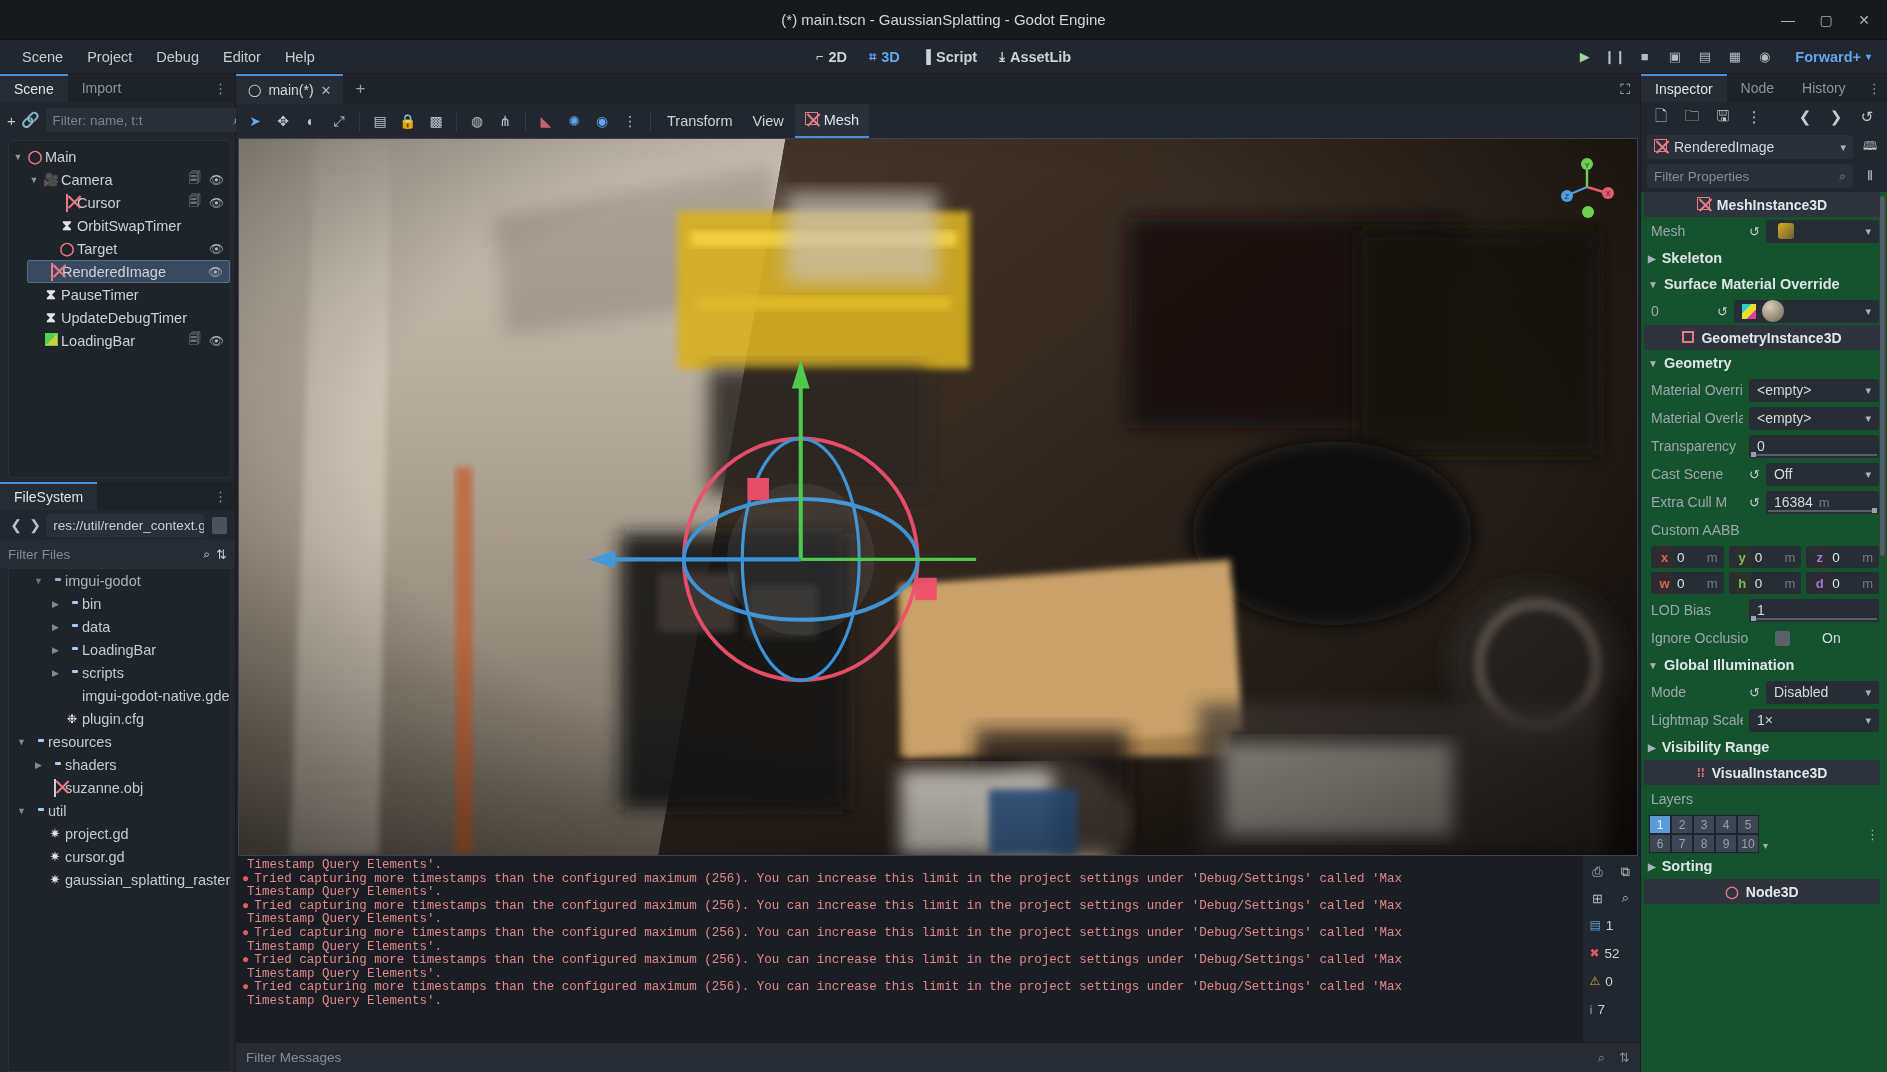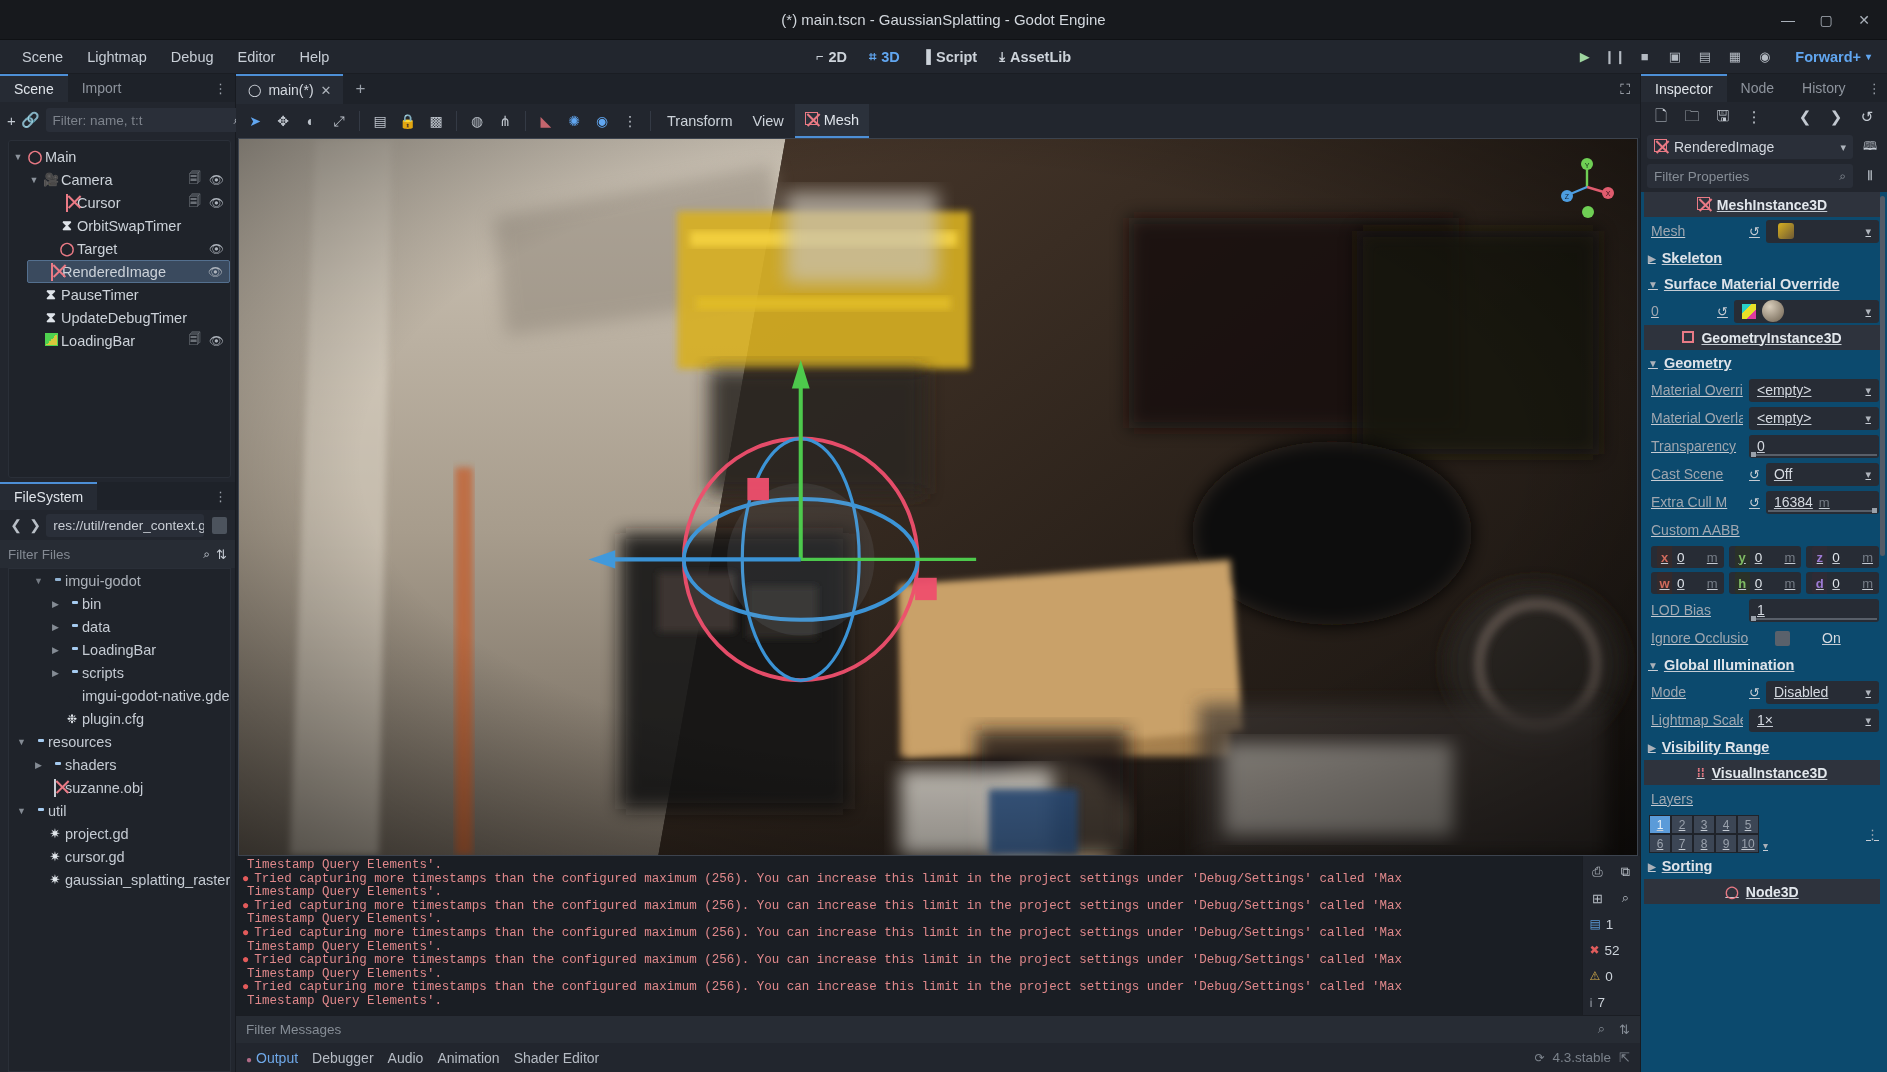--- a/index.html
+++ b/index.html
@@ -145,21 +145,21 @@
      border-left:1px solid #181b21;}
   .insptools{ height:30px; display:flex;align-items:center;gap:9px;padding:0 9px;}
   .insptools .sp{ margin-left:auto; }
   .objrow{ height:30px; display:flex;align-items:center;gap:6px;padding:0 6px; }
   .objsel{ flex:1 1 auto; height:24px;background:#2a2f39;border-radius:3px;display:flex;align-items:center;
      gap:7px;padding:0 7px;font-size:14px;color:#d3d8df;}
   .objsel .cv{ margin-left:auto;font-size:11px;color:#aeb4bc;}
   .propfilter{ height:28px;display:flex;align-items:center;gap:6px;padding:0 6px;}
   .pfbox{ flex:1 1 auto;height:24px;background:#2a2f39;border-radius:3px;display:flex;align-items:center;
      padding:0 7px;font-size:13.5px;color:#868d96;}
-  .inspbody{ flex:1 1 auto; overflow:hidden; position:relative; background:#0c4a6e; margin:2px 0 0 0;text-decoration:underline;}
+  .inspbody{ flex:1 1 auto; overflow:hidden; position:relative; background:#14532d; margin:2px 0 0 0;}
   .clsheader{ height:25px; background:#2e333d; display:flex;align-items:center;justify-content:center;gap:7px;
      font-size:14px;font-weight:bold;color:#e2e7ec; margin:0 7px 0 3px;}
   .prow{ height:28px; display:flex;align-items:center; padding:0 8px 0 10px; gap:6px; font-size:14px;}
   .plabel{ color:#9fa6af; white-space:nowrap; overflow:hidden; }
   .pval{ flex:1 1 auto; height:23px; background:#272c35; border-radius:3px;
      display:flex;align-items:center;padding:0 8px;font-size:14px;color:#d5dae1;}
   .pval .cv{ margin-left:auto;font-size:11px;color:#aeb4bc;}
   .revert{ font-size:13px;color:#c3c9d1; }
   .section{ height:26px; display:flex;align-items:center;gap:6px;padding-left:7px;
      font-size:14.5px;font-weight:bold;color:#dee3e9;}
@@ -196,21 +196,21 @@
     <span class="ttl">(*) main.tscn - GaussianSplatting - Godot Engine</span>
     <div class="winbtns">
       <div class="winbtn">—</div>
       <div class="winbtn">▢</div>
       <div class="winbtn close">✕</div>
     </div>
   </div>
 
   <div class="menubar">
     <div class="menu-item">Scene</div>
-    <div class="menu-item">Lightmap</div>
+    <div class="menu-item">Project</div>
     <div class="menu-item">Debug</div>
     <div class="menu-item">Editor</div>
     <div class="menu-item">Help</div>
 
     <div class="center-modes">
       <div class="mode-btn">
         <span class="gi">⌐</span>
         <span>2D</span>
       </div>
       <div class="mode-btn active">
@@ -665,34 +665,20 @@
             </div>
           </div>
         </div>
 
         <div class="filtermsg">
           <span>Filter Messages</span>
           <span style="margin-left:auto;font-size:13px">⌕</span>
           <span style="margin-left:14px;font-size:13px">⇅</span>
         </div>
 
-        <div class="btabs">
-          <div class="bt active">
-            <span class="bdot">●</span><span>Output</span>
-          </div>
-          <div class="bt">Debugger</div>
-          <div class="bt">Audio</div>
-          <div class="bt">Animation</div>
-          <div class="bt">Shader Editor</div>
-          <div class="ver">
-            <span style="font-size:12px">⟳</span>
-            <span>4.3.stable</span>
-            <span style="font-size:13px">⇱</span>
-          </div>
-        </div>
       </div>
     </div>
 
     <div class="rightdock">
       <div class="tabstrip">
         <div class="dtab active">Inspector</div>
         <div class="dtab">Node</div>
         <div class="dtab">History</div>
         <div class="dots">⋮</div>
       </div>

